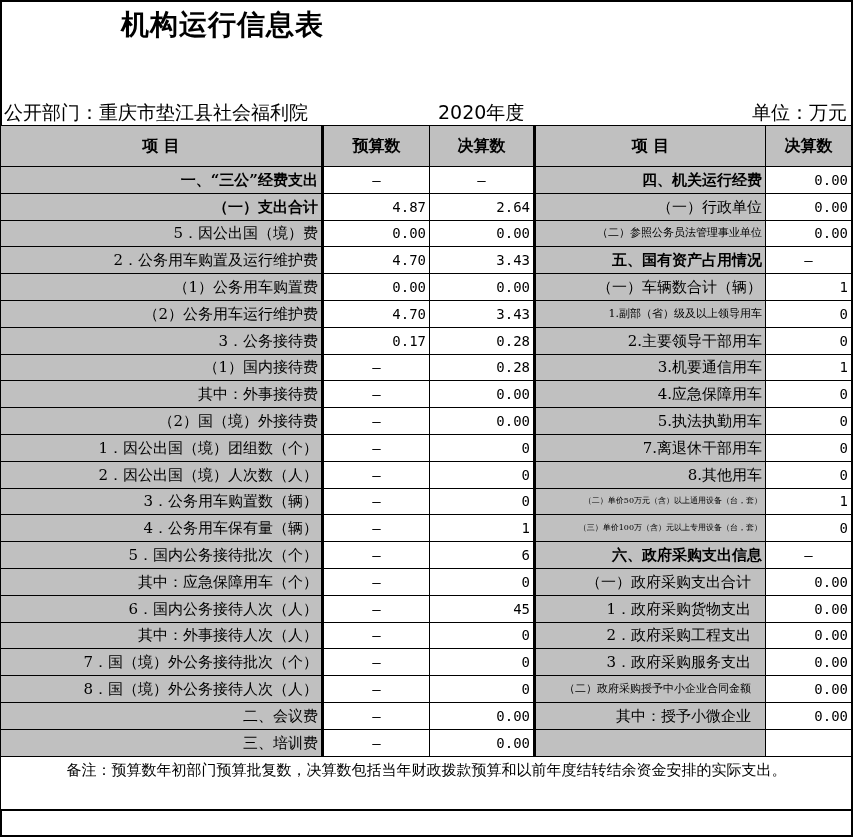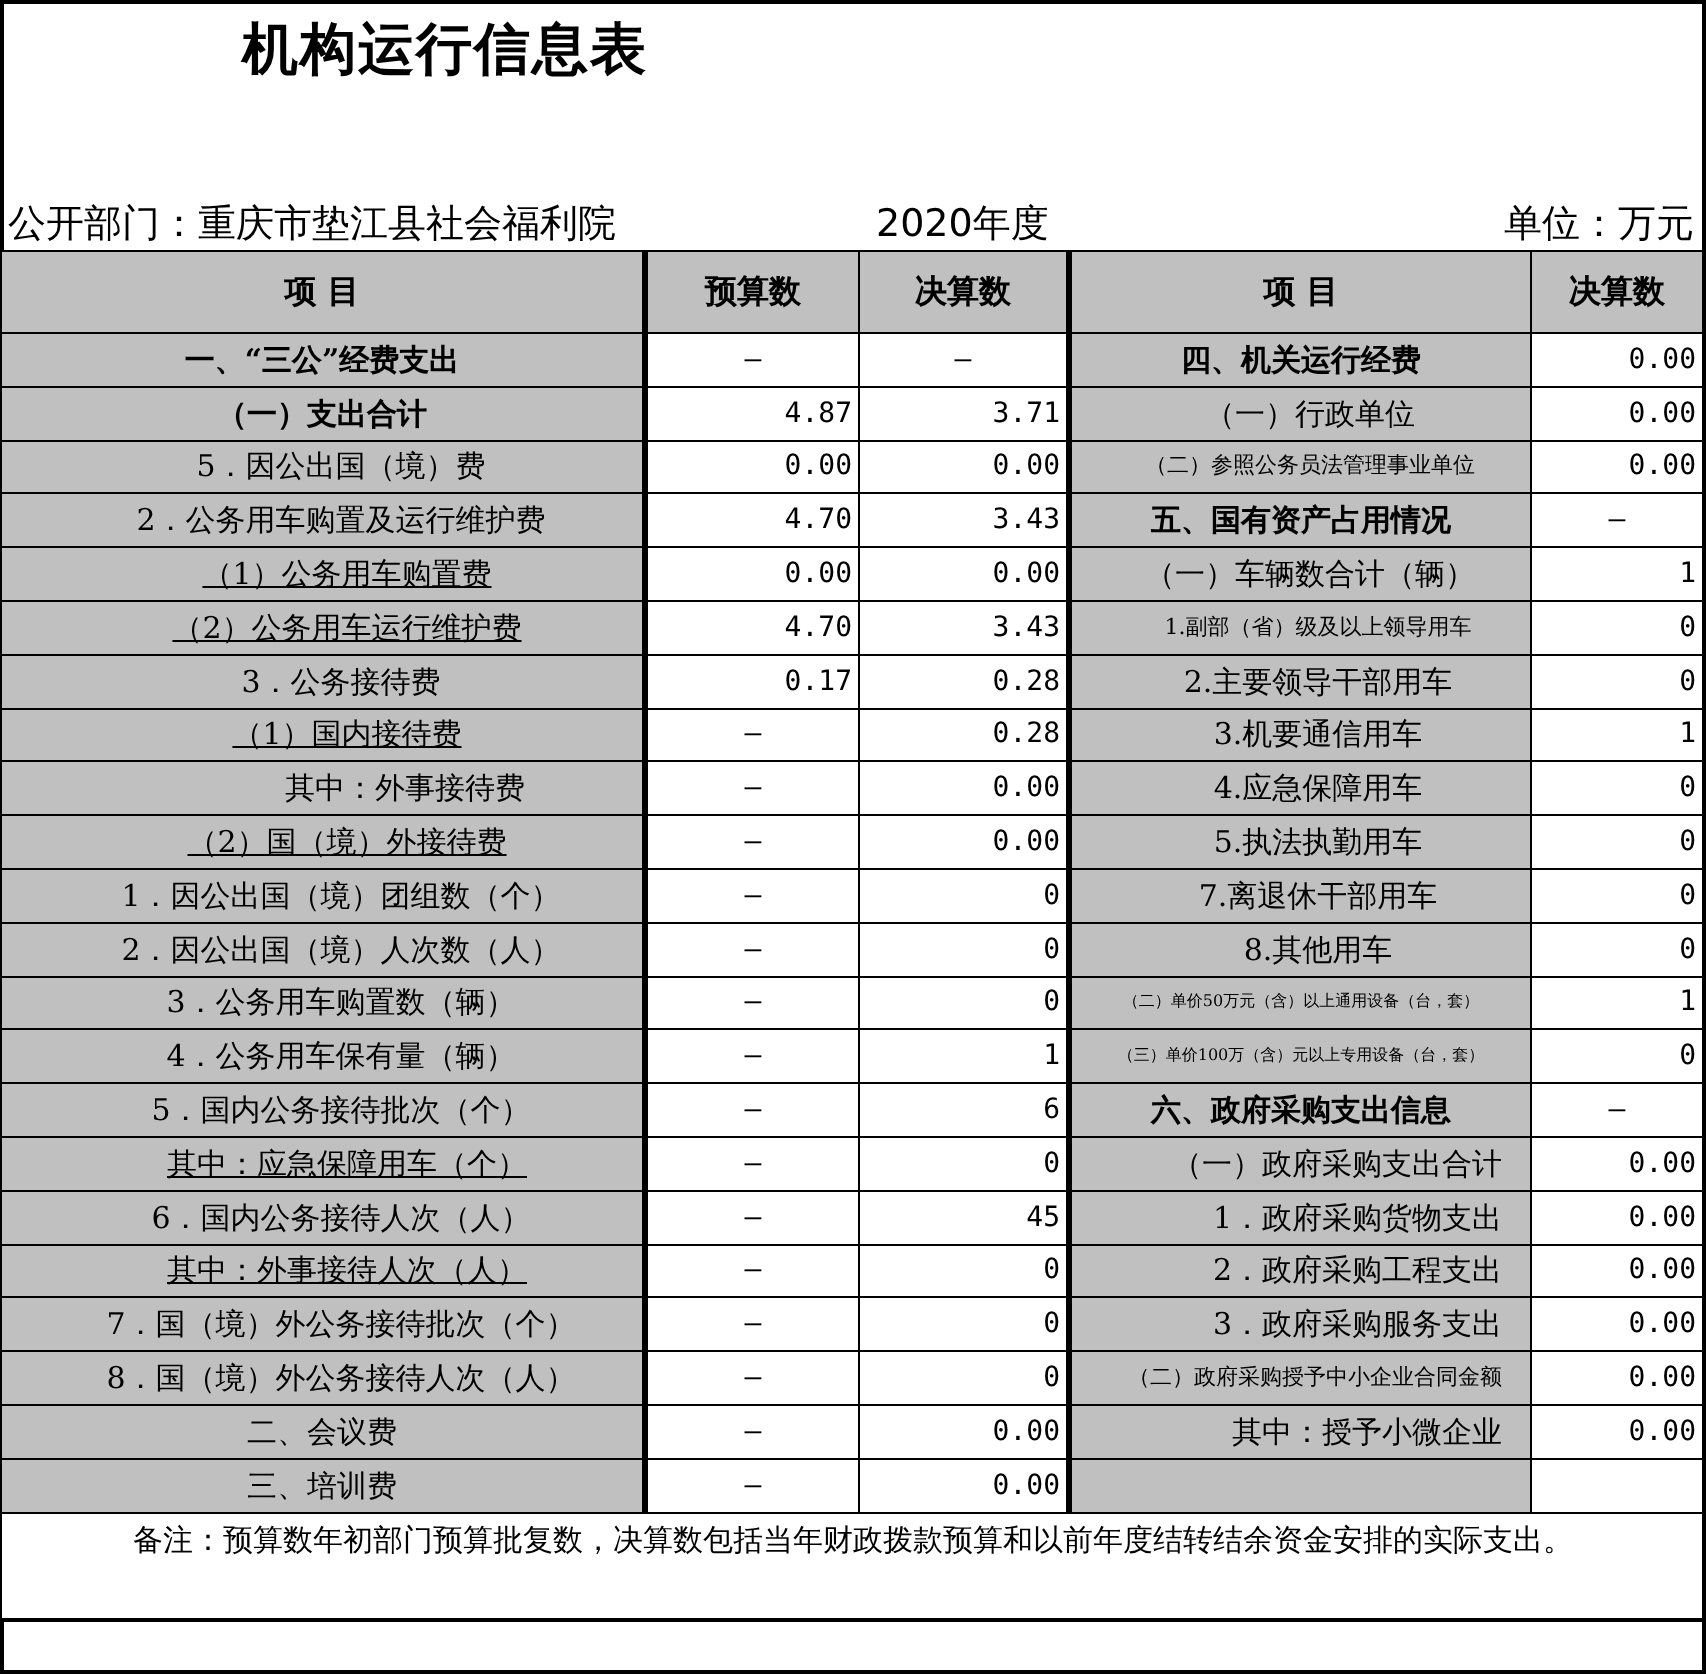--- a/index.html
+++ b/index.html
@@ -25,28 +25,28 @@
     .meta.unit { right: 6px; }
     table {
       position: absolute; left: 0; top: 125px; border-collapse: collapse;
       table-layout: fixed; width: 851px;
     }
     td, th {
       border: 1px solid #000; height: 26.8px; font-size: 15px; line-height: 18px;
       overflow: hidden; white-space: nowrap; padding: 0 3px;
     }
     th { height: 41px; background: #c0c0c0; font-weight: bold; text-align: center; font-size: 16px; margin-top: 12px; }
-    td.lbl { background: #c0c0c0; text-align: center; }
+    td.lbl { background: #c0c0c0; text-align: right; }
     td.num { background: #ffffff; text-align: right; font-family: "DejaVu Sans Mono", "Liberation Mono", monospace; font-size: 14px; }
     td.dash { text-align: center; }
     td.bold { font-weight: bold; font-size: 15px; }
     td.sm { font-size: 11px; }
     td.xs { font-size: 8px; }
     td.i1 { padding-left: 22px; }
-    td.i2 { padding-left: 28px; text-decoration: underline; }
+    td.i2 { padding-left: 28px; }
     td.i3 { padding-left: 86px; }
     td.r1 { padding-left: 12px; }
     td.r2 { padding-left: 20px; }
     td.rc { text-align: right; padding-right: 14px; }
     .thick-l { border-left: 3px solid #000; }
     td.footer {
       background: #fff; height: 54px; vertical-align: top; padding-top: 4px; padding-left: 4px;
       font-size: 15px; border-bottom: 2px solid #000;
       font-family: "DejaVu Sans", "Liberation Sans", sans-serif;
       text-align: center;
@@ -83,21 +83,21 @@
     <tr>
       <td class="lbl bold">一、“三公”经费支出</td>
       <td class="num dash thick-l">—</td>
       <td class="num dash">—</td>
       <td class="lbl bold thick-l">四、机关运行经费</td>
       <td class="num">0.00</td>
     </tr>
     <tr>
       <td class="lbl bold">（一）支出合计</td>
       <td class="num thick-l">4.87</td>
-      <td class="num">3.71</td>
+      <td class="num">2.64</td>
       <td class="lbl thick-l r1">（一）行政单位</td>
       <td class="num">0.00</td>
     </tr>
     <tr>
       <td class="lbl i1">5．因公出国（境）费</td>
       <td class="num thick-l">0.00</td>
       <td class="num">0.00</td>
       <td class="lbl thick-l sm r1">（二）参照公务员法管理事业单位</td>
       <td class="num">0.00</td>
     </tr>

